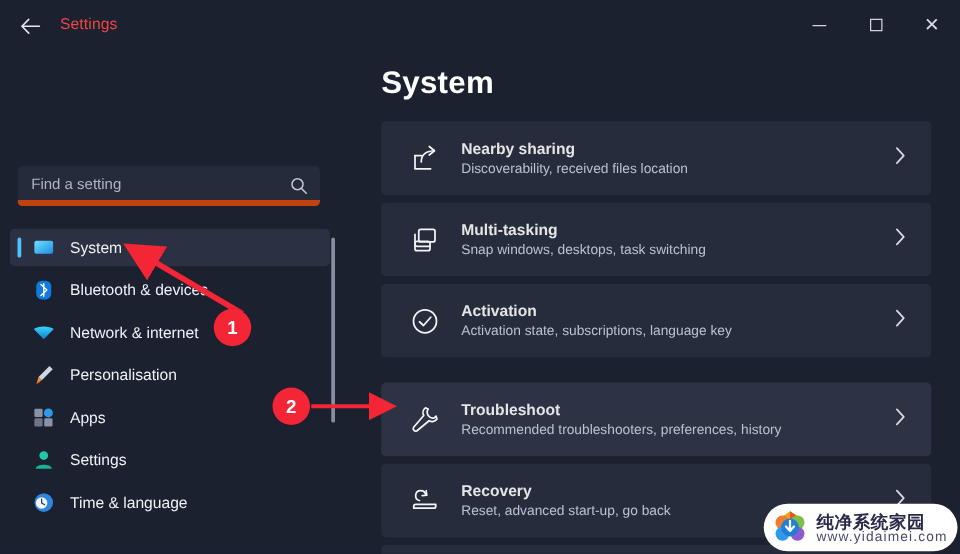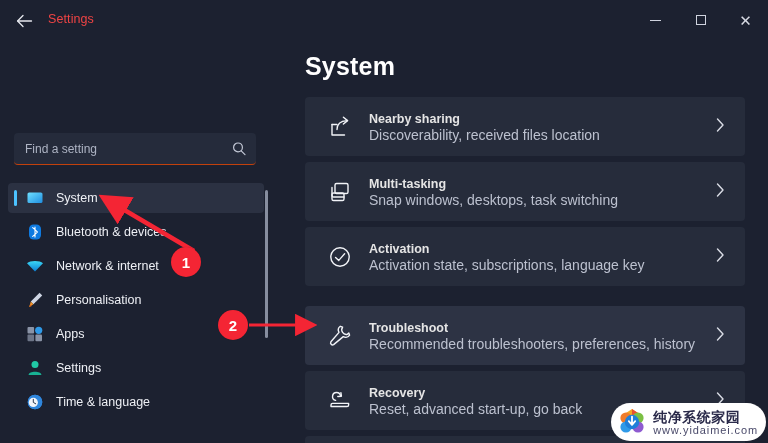--- a/index.html
+++ b/index.html
@@ -31,21 +31,21 @@
   }
   .wc span.min { display:block; width: 11px; height: 1px; background: #cfd3de; }
   .wc span.max { display:block; width: 10px; height: 10px; border: 1px solid #cfd3de; }
   .wc span.cls { display:block; font-size: 15px; line-height: 1; color: #d7dae3; }
 
   
   .sidebar { position: absolute; left: 0; top: 40px; width: 272px; height: 403px; }
   .search-wrap { position: absolute; left: 14px; top: 93px; width: 242px; height: 32px; }
   .search-box {
     width: 242px; height: 32px; background: #252b3b;
-    border: none; border-bottom: 1px solid #c2410c;
+    border: none; border-bottom: 5px solid #c2410c;
     border-radius: 4px;
     color: #cfd3de; font-size: 12px; font-family: "Liberation Sans", sans-serif;
     padding: 0 30px 0 11px; outline: none;
   }
   .search-box::placeholder { color: #aeb4c4; }
   .search-icon {
     position: absolute; right: 9px; top: 8px; width: 16px; height: 16px;
     color: #c3c8d6; pointer-events: none;
   }
 
@@ -83,21 +83,21 @@
     background: #262c3b; border-radius: 4px;
     display: flex; align-items: center; padding-left: 22px;
   }
   .card.hover { background: #2d3344; margin-top: 20px; }
   .card-icon {
     width: 26px; height: 26px; flex: 0 0 26px; margin-right: 16px;
     display: flex; align-items: center; justify-content: center; color: #f2f4f8;
   }
   .card-text { display: flex; flex-direction: column; justify-content: center; }
   .card-title { font-size: 12.5px; font-weight: bold; color: #e5e5e5; line-height: 16px; }
-  .card-sub { font-size: 14px; color: #bcc1cf; line-height: 15px; margin-top: 1px; text-align: right; }
+  .card-sub { font-size: 11px; color: #bcc1cf; line-height: 15px; margin-top: 1px; text-align: right; }
   .card-chevron {
     position: absolute; right: 20px; top: 50%; transform: translateY(-50%);
     color: #d8dbe4;
   }
   .card.partial { height: 16px; margin-bottom: 0; overflow: hidden; }
 
   
   .anno { position: absolute; pointer-events: none; }
   .badge {
     position: absolute; border-radius: 50%;

